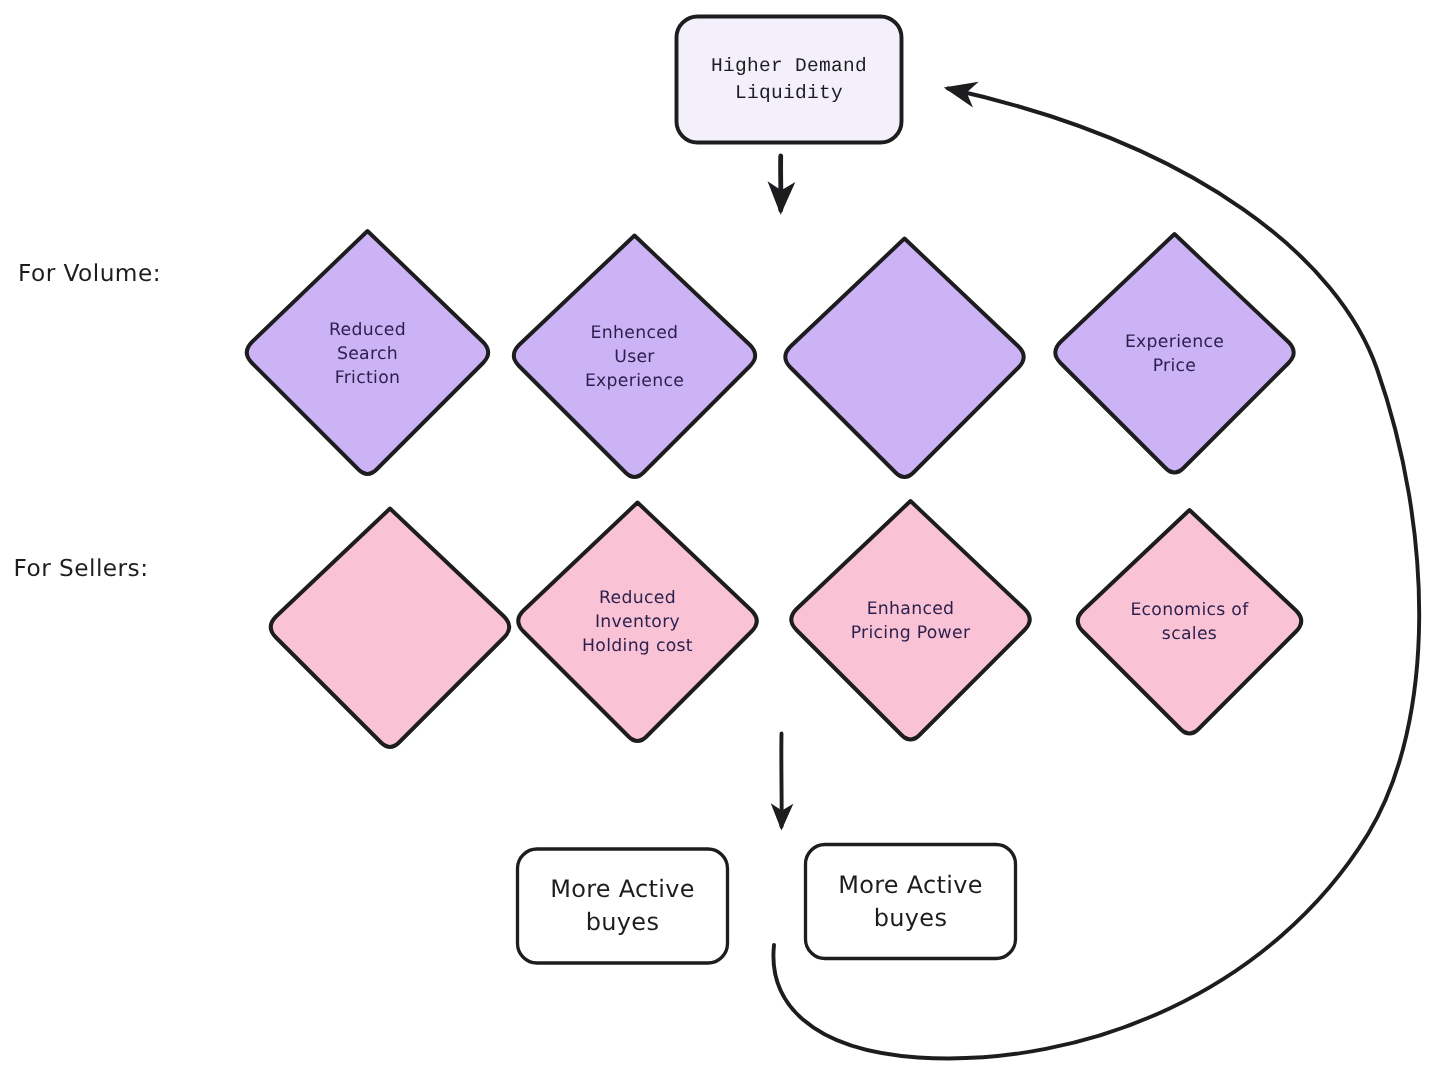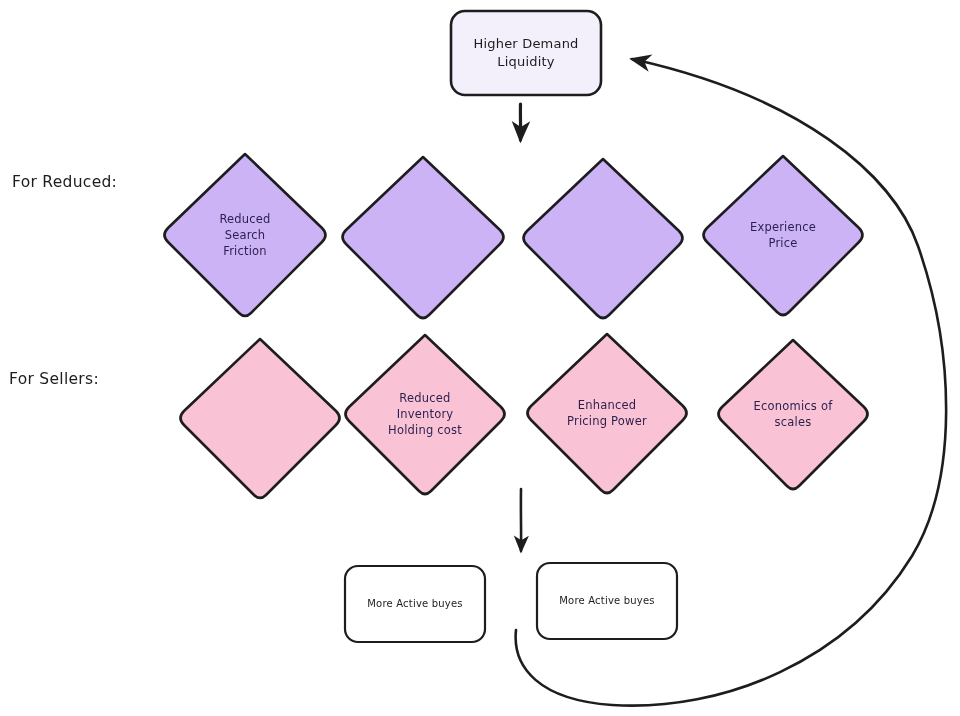--- a/index.html
+++ b/index.html
@@ -32,21 +32,21 @@
     line-height: 1.38;
     pointer-events: none;
     white-space: pre-line;
     letter-spacing: 0.2px;
   }
   .diamond-label {
     font-size: 11.5px;
     color: #2b1f4d;
   }
   .rect-label {
-    font-size: 10px;
+    font-size: 16px;
     color: #1d1d1f;
   }
   .top-label {
     font-size: 13px;
     color: #1d1d1f;
   }
   .section-label {
     position: absolute;
     font-size: 15.5px;
     color: #1d1d1f;
@@ -88,29 +88,32 @@
     <rect x="345" y="566" width="140" height="76" rx="13" ry="13" fill="#ffffff" stroke="#1d1d1f" stroke-width="2.2" stroke-linejoin="round"></rect>
     <rect x="537" y="563" width="140" height="76" rx="13" ry="13" fill="#ffffff" stroke="#1d1d1f" stroke-width="2.2" stroke-linejoin="round"></rect>
 
     <path d="M520.5,104 C520.2,116 520.8,128 520.5,140" fill="none" stroke="#1d1d1f" stroke-width="3.2" stroke-linecap="round" marker-end="url(#arrowhead)"></path>
 
     <path d="M521,489 C520.6,512 521.4,534 521,551" fill="none" stroke="#1d1d1f" stroke-width="2.6" stroke-linecap="round" marker-end="url(#arrowhead)"></path>
 
     <path d="M516,630 C512,668 540,700 612,705 C724,712 848,660 912,556 C958,480 955,352 918,246 C893,174 800,96 632,59" fill="none" stroke="#1d1d1f" stroke-width="2.6" stroke-linecap="round" marker-end="url(#arrowhead-thin)"></path>
   </svg>
 
-  <div class="section-label" style="left:12px; top:173px;">For Reduced:</div>
+  <div class="section-label" style="left:12px; top:173px;">For Volume:</div>
   <div class="section-label" style="left:9px; top:370px;">For Sellers:</div>
 
-  <div class="node-label top-label" style="left:451px; top:11px; width:150px; height:84px;">Higher Demand
+  <div class="node-label top-label" style="left:451px; top:11px; width:150px; height:84px;font-family:Liberation Mono, monospace;">Higher Demand
 Liquidity</div>
 
   <div class="node-label diamond-label" style="left:185px; top:200px; width:120px; height:72px;">Reduced
 Search
 Friction</div>
+  <div class="node-label diamond-label" style="left:363px; top:202px; width:120px; height:72px;">Enhenced
+User
+Experience</div>
   <div class="node-label diamond-label" style="left:721px; top:209px; width:124px; height:54px;">Experience
 Price</div>
 
   <div class="node-label diamond-label" style="left:361px; top:379px; width:128px; height:72px;">Reduced
 Inventory
 Holding cost</div>
   <div class="node-label diamond-label" style="left:539px; top:387px; width:136px; height:54px;">Enhanced
 Pricing Power</div>
   <div class="node-label diamond-label" style="left:729px; top:388px; width:128px; height:54px;">Economics of
 scales</div>

